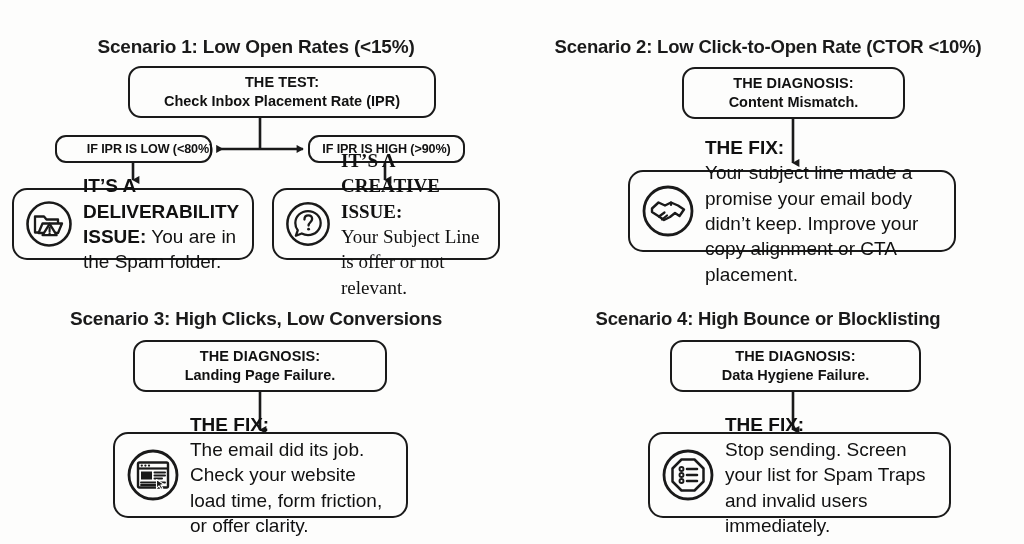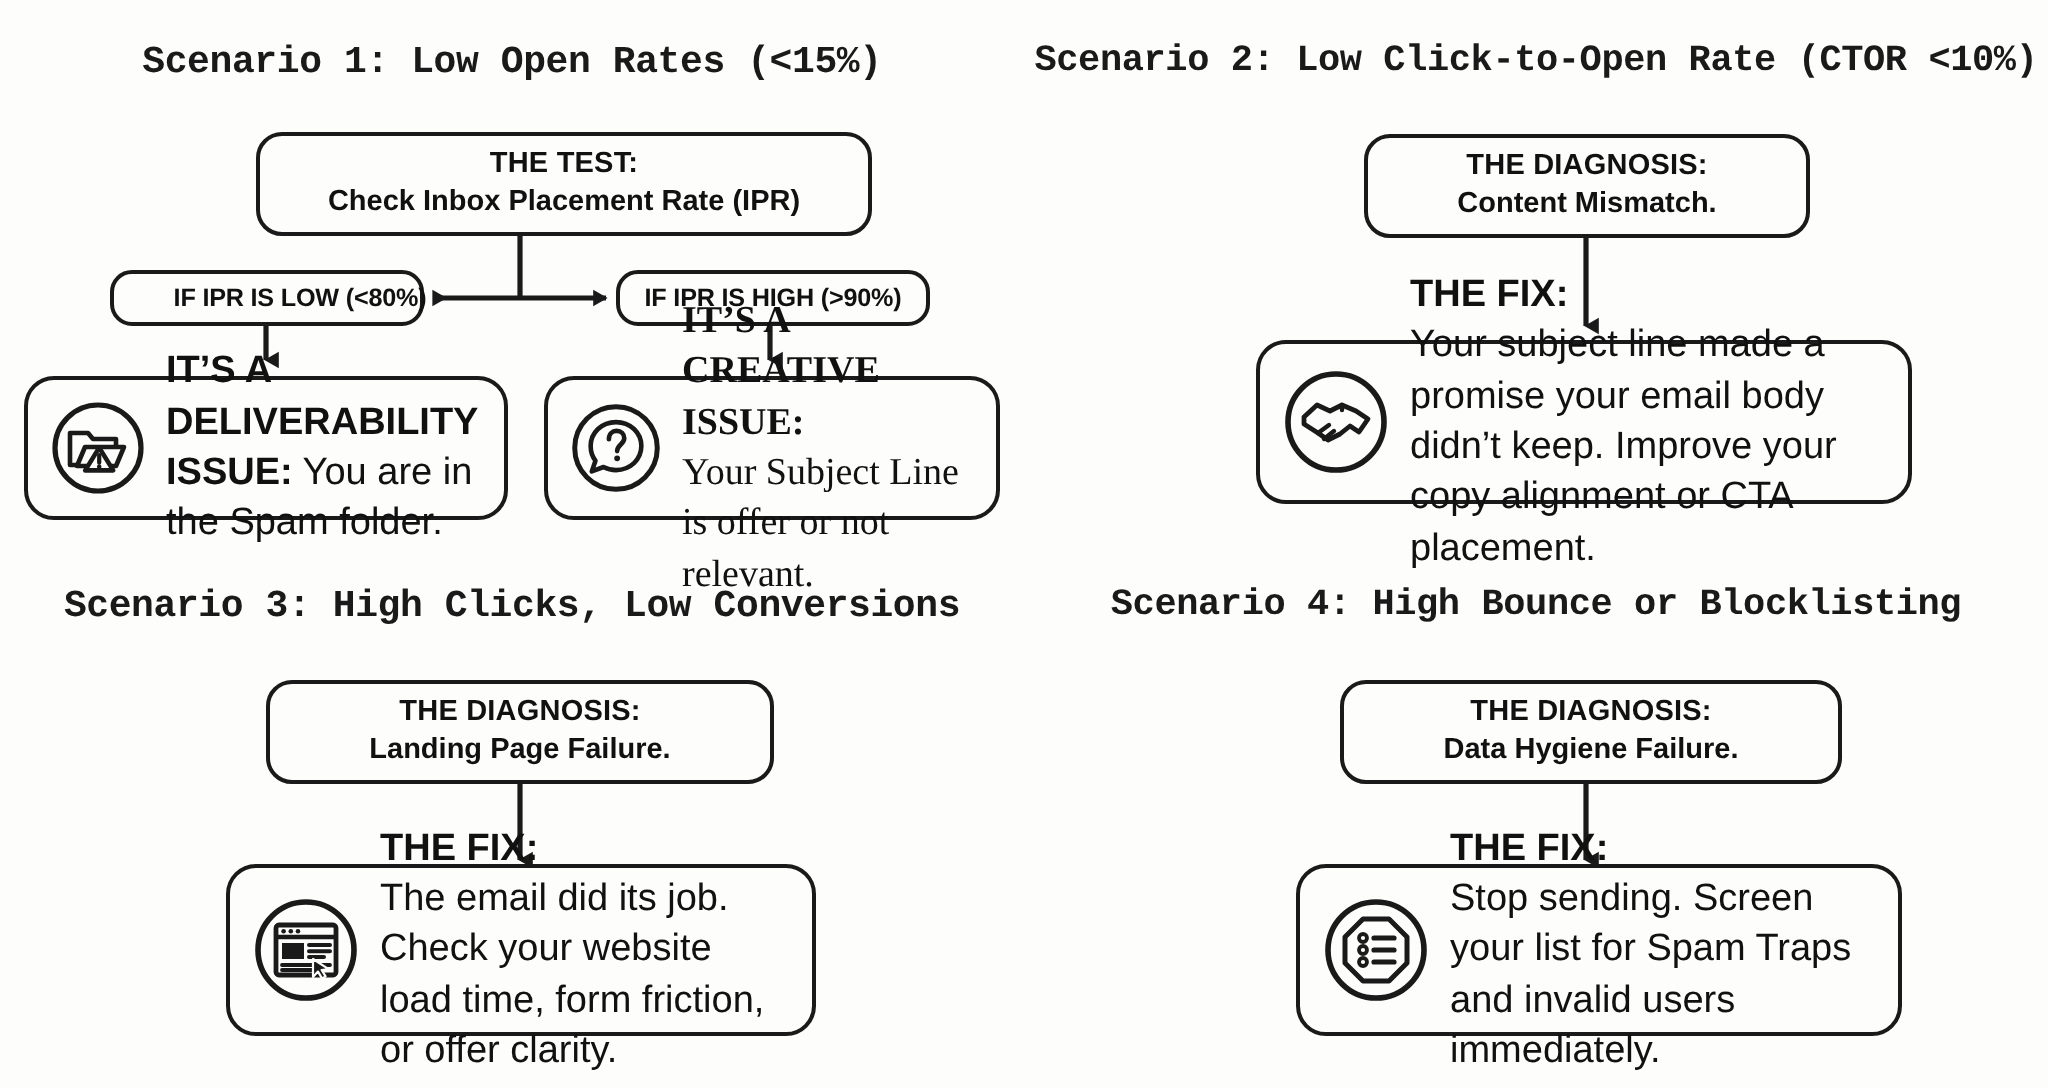--- a/index.html
+++ b/index.html
@@ -29,30 +29,29 @@
     height: 272px;
   }
   #quad-1 { left: 0;   top: 0;   }
   #quad-2 { left: 512px; top: 0; }
   #quad-3 { left: 0;   top: 272px; padding-left: 11px; }
   #quad-4 { left: 512px; top: 272px; }
 
   
   .scenario-title {
     position: absolute;
-    top: 20px;
+    top: 36px;
     left: 0;
     width: 512px;
     text-align: center;
     font-size: 19px;
     font-weight: bold;
     letter-spacing: -0.2px;
     color: #1a1a1a;
     white-space: nowrap;
-    font-family: Liberation Mono, monospace;
   }
   #quad-2 .scenario-title,
   #quad-4 .scenario-title { font-size: 18.5px; }
 
   
   .node {
     position: absolute;
     box-sizing: border-box;
     background: #fdfdfc;
     border: 2.6px solid #1a1a1a;

